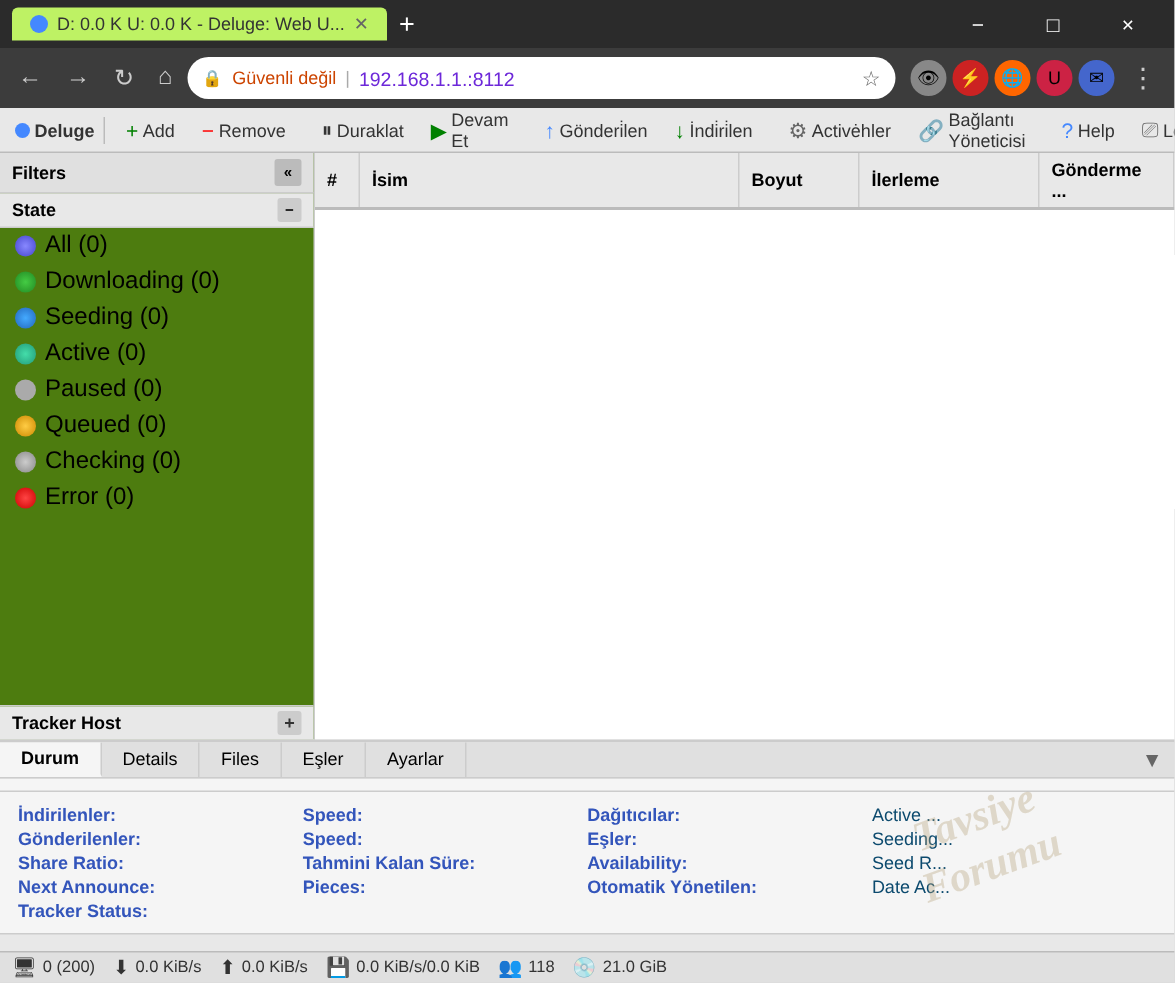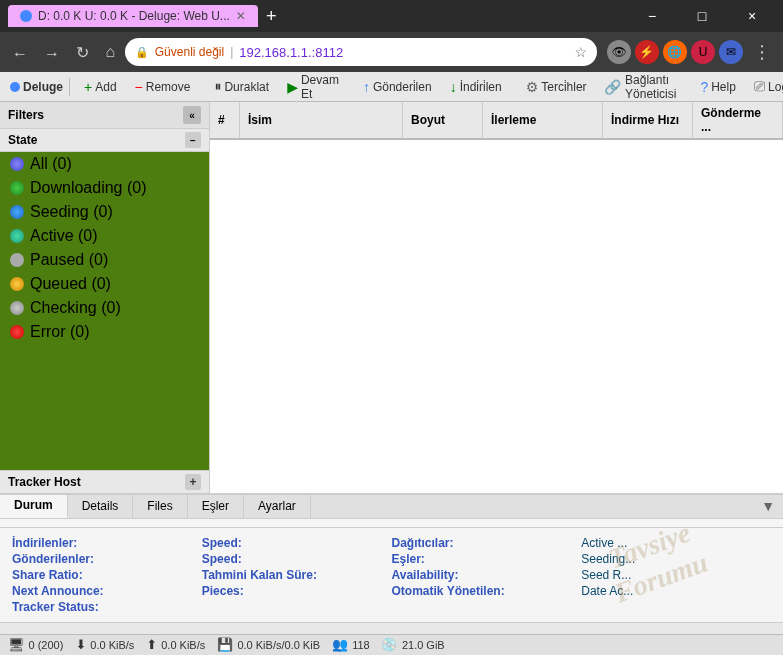--- a/index.html
+++ b/index.html
@@ -8,21 +8,21 @@
     
     .titlebar {
       background: #2b2b2b;
       height: 32px;
       display: flex;
       align-items: center;
       padding: 0 8px;
       color: white;
     }
     .titlebar-tab {
-      background: #f0abfc;
+      background: #bef264;
       color: #333;
       padding: 4px 12px;
       border-radius: 4px 4px 0 0;
       font-size: 12px;
       display: flex; align-items: center; gap: 6px;
     }
     .titlebar-tab .tab-close { cursor: pointer; color: #666; }
     .titlebar-controls { display: flex; gap: 4px; margin-left: auto; }
     .titlebar-btn {
       width: 46px; height: 32px; display: flex; align-items: center; justify-content: center;
@@ -329,21 +329,21 @@
     <span class="tb-icon send-icon">↑</span>
     <span>Gönderi̇len</span>
   </div>
   <div class="toolbar-btn">
     <span class="tb-icon download-icon">↓</span>
     <span>İndi̇ri̇len</span>
   </div>
   <div class="toolbar-sep"></div>
   <div class="toolbar-btn">
     <span class="tb-icon settings-icon">⚙</span>
-    <span>Terci̇hler</span>
+    <span>Activėhler</span>
   </div>
   <div class="toolbar-btn">
     <span class="tb-icon link-icon">🔗</span>
     <span>Bağlantı Yöneticisi</span>
   </div>
   <div class="toolbar-sep"></div>
   <div class="toolbar-btn">
     <span class="tb-icon help-icon">?</span>
     <span>Help</span>
   </div>
@@ -416,23 +416,20 @@
         </div>
         <div class="th th-name">
           <span>İsim</span>
         </div>
         <div class="th th-size">
           <span>Boyut</span>
         </div>
         <div class="th th-progress">
           <span>İlerleme</span>
         </div>
-        <div class="th th-dl">
-          <span>İndirme Hızı</span>
-        </div>
         <div class="th th-ul">
           <span>Gönderme ...</span>
         </div>
       </div>
       <div class="table-body"></div>
     </div>
   </div>
 
   <div class="bottom-panel">
     <div class="tabs-bar">

